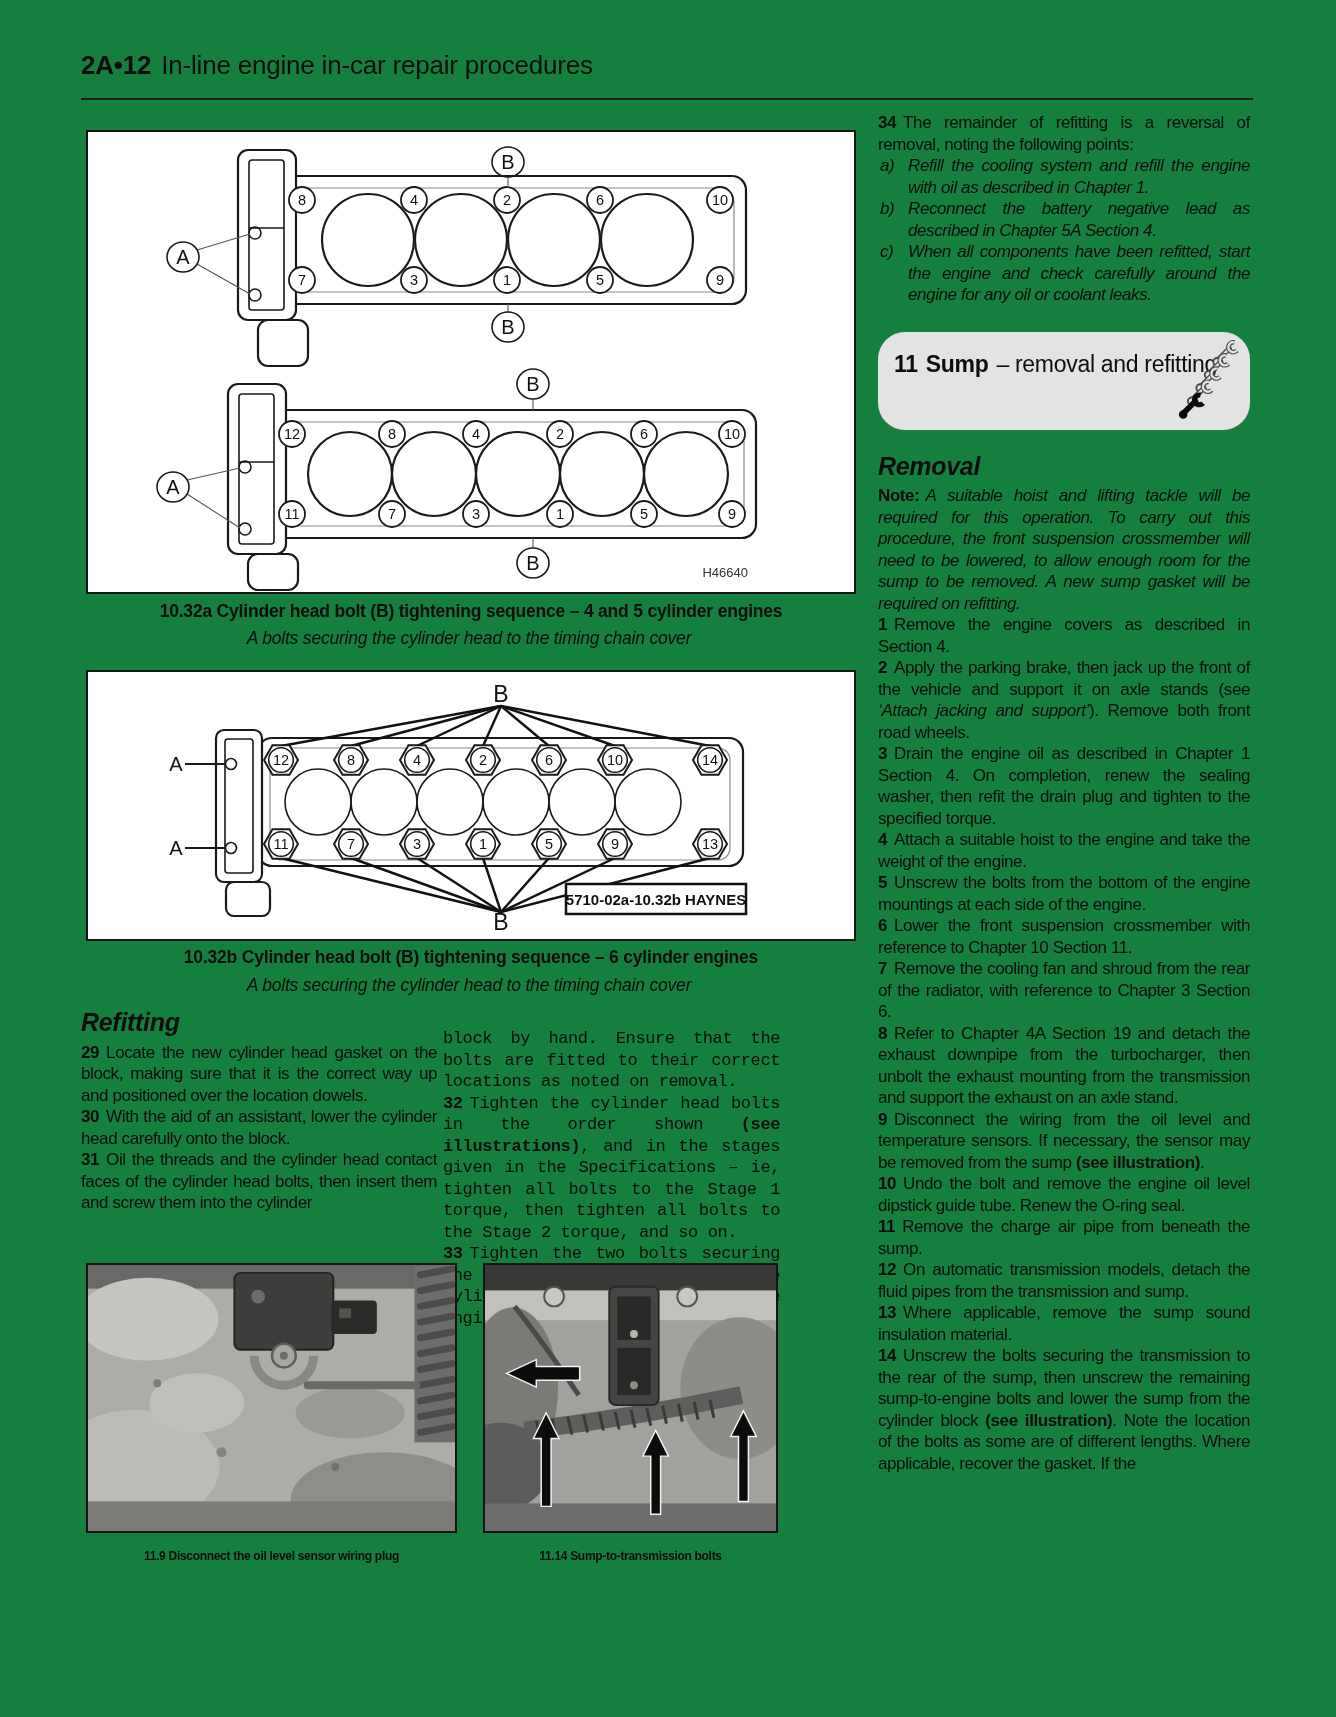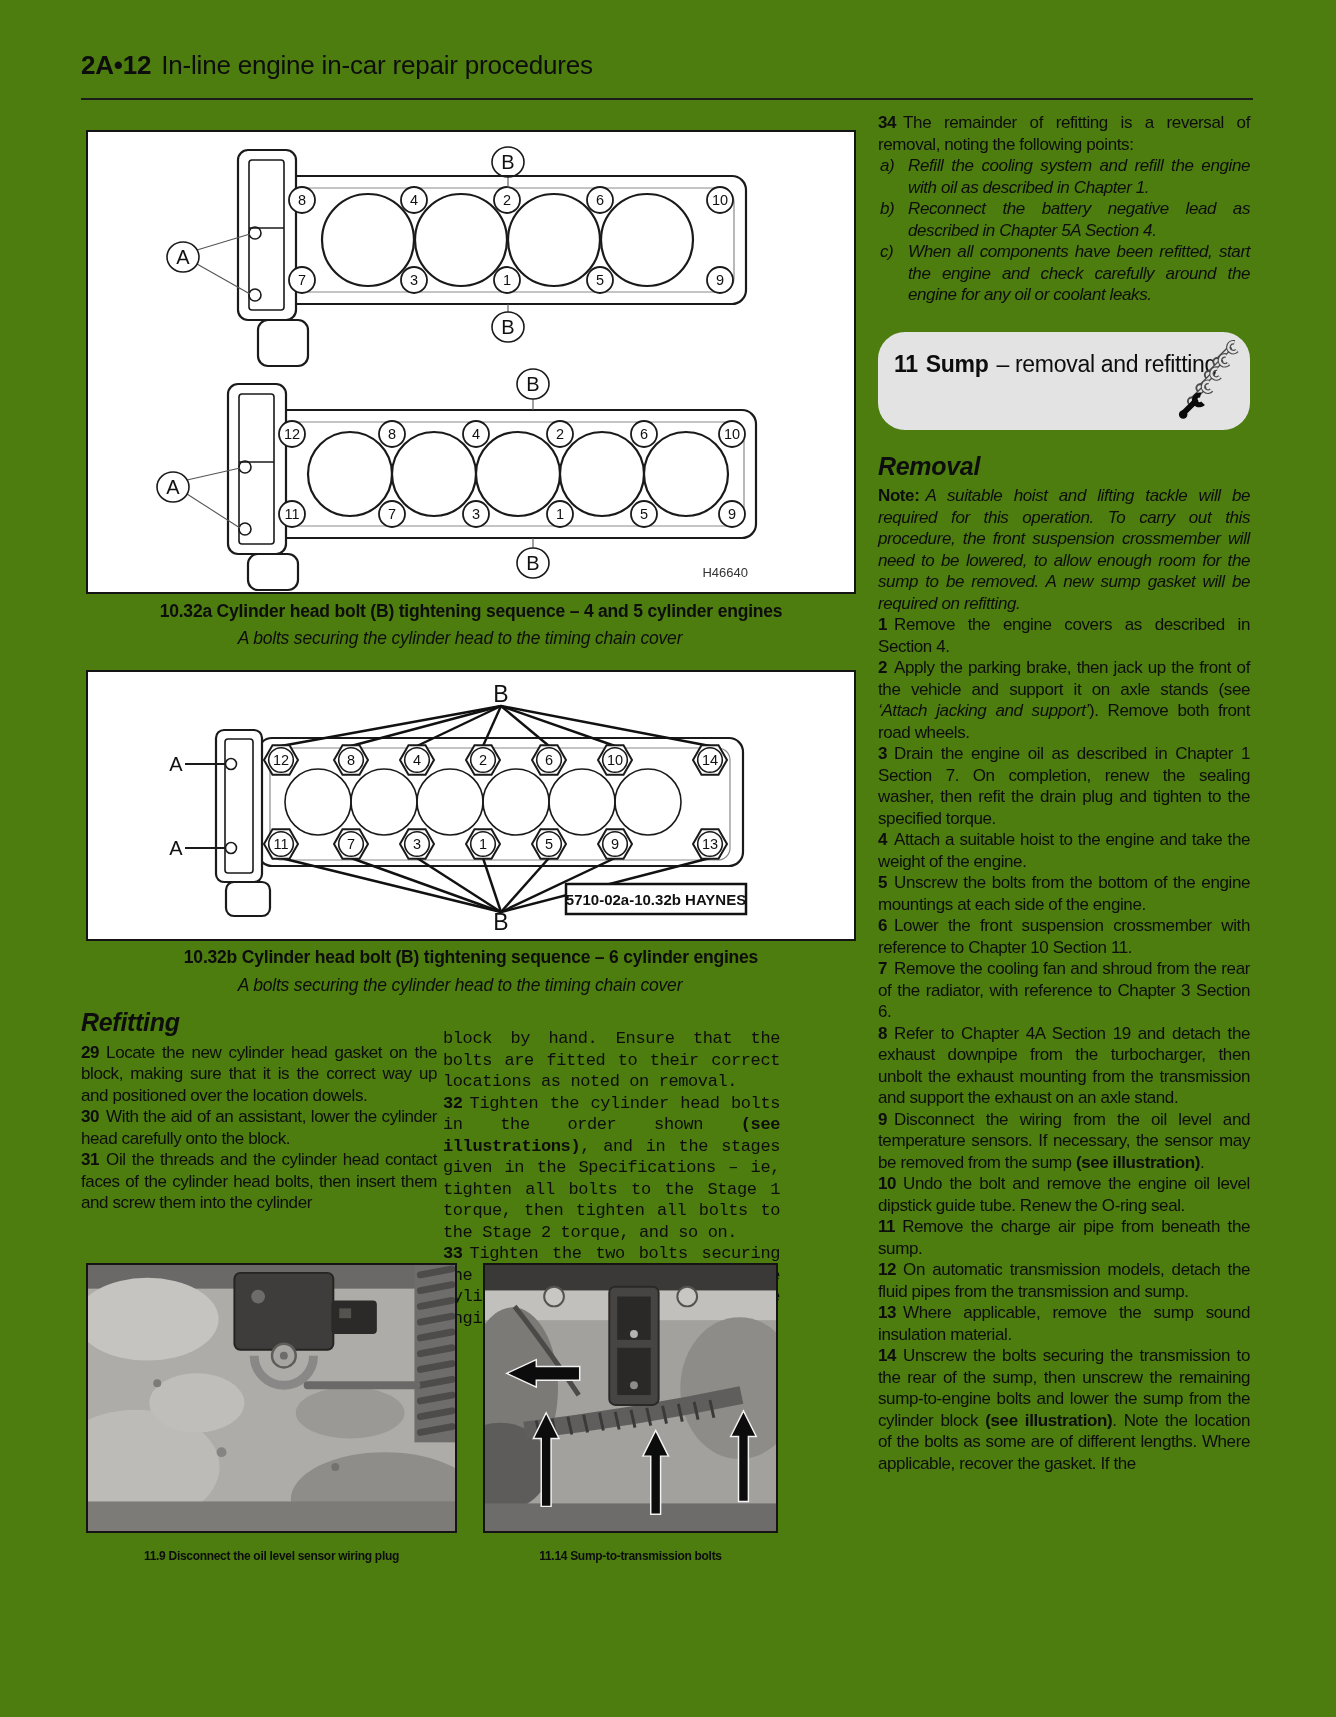--- a/index.html
+++ b/index.html
@@ -1,29 +1,29 @@
 <!DOCTYPE html>
 <html><head>
 <meta charset="utf-8">
 <style>
   html,body{margin:0;padding:0;background:#fff;}
-  .page{position:relative;width:1336px;height:1717px;background:#4d7c0f;
+  .page{position:relative;width:1336px;height:1717px;background:#15803d;
         font-family:"Liberation Sans",sans-serif;color:#0d0d0d;overflow:hidden;}
   
   .hdr{position:absolute;left:81px;top:50px;font-size:26px;letter-spacing:-0.2px;}
   .hdr .num{font-weight:bold;margin-right:10px;}
   .rule{position:absolute;left:81px;top:98px;width:1172px;height:2px;background:#1c1c1c;}
   
   .figbox{position:absolute;border:2px solid #141414;background:#fff;box-sizing:border-box;}
   #figbox1{left:86px;top:130px;width:770px;height:464px;}
   #figbox2{left:86px;top:670px;width:770px;height:271px;}
   .figbox svg{display:block;width:100%;height:100%;}
   .figcap{position:absolute;left:86px;width:770px;text-align:center;font-weight:bold;
           font-size:17.5px;letter-spacing:-0.2px;}
-  .figsub{position:absolute;left:75px;width:770px;text-align:center;font-style:italic;
+  .figsub{position:absolute;left:84px;width:770px;text-align:center;font-style:italic;
           font-size:17.5px;letter-spacing:-0.2px;}
   #cap1{top:601px;} #sub1{top:628px;}
   #cap2{top:947px;} #sub2{top:975px;}
   
   .col{position:absolute;text-align:justify;font-size:17px;line-height:21.5px;
        letter-spacing:-0.4px;}
   #col-left{left:81px;top:1012px;width:356px;}
   #col-mid{left:443px;top:1028px;width:337px;font-family:Liberation Mono, monospace;}
   #col-right{left:878px;top:112px;width:372px;}
   .para{margin:0;}
@@ -317,21 +317,21 @@
       </svg>
     </div>
 
     <h3 class="subhead">Removal</h3>
     <p class="para">
       <span class="note-label">Note:</span><span class="i">A suitable hoist and lifting tackle will be required for this operation. To carry out this procedure, the front suspension crossmember will need to be lowered, to allow enough room for the sump to be removed. A new sump gasket will be required on refitting.</span>
     </p>
     <div id="removal-steps">
         <p class="para"><span class="pnum">1</span><span>Remove the engine covers as described in Section 4.</span></p>
         <p class="para"><span class="pnum">2</span><span>Apply the parking brake, then jack up the front of the vehicle and support it on axle stands (see </span><span class="i">‘Attach jacking and support’</span><span>). Remove both front road wheels.</span></p>
-        <p class="para"><span class="pnum">3</span><span>Drain the engine oil as described in Chapter 1 Section 7. On completion, renew the sealing washer, then refit the drain plug and tighten to the specified torque.</span></p>
+        <p class="para"><span class="pnum">3</span><span>Drain the engine oil as described in Chapter 1 Section 4. On completion, renew the sealing washer, then refit the drain plug and tighten to the specified torque.</span></p>
         <p class="para"><span class="pnum">4</span><span>Attach a suitable hoist to the engine and take the weight of the engine.</span></p>
         <p class="para"><span class="pnum">5</span><span>Unscrew the bolts from the bottom of the engine mountings at each side of the engine.</span></p>
         <p class="para"><span class="pnum">6</span><span>Lower the front suspension crossmember with reference to Chapter 10 Section 11.</span></p>
         <p class="para"><span class="pnum">7</span><span>Remove the cooling fan and shroud from the rear of the radiator, with reference to Chapter 3 Section 6.</span></p>
         <p class="para"><span class="pnum">8</span><span>Refer to Chapter 4A Section 19 and detach the exhaust downpipe from the turbocharger, then unbolt the exhaust mounting from the transmission and support the exhaust on an axle stand.</span></p>
         <p class="para"><span class="pnum">9</span><span>Disconnect the wiring from the oil level and temperature sensors. If necessary, the sensor may be removed from the sump </span><span class="b">(see illustration)</span><span>.</span></p>
         <p class="para"><span class="pnum">10</span><span>Undo the bolt and remove the engine oil level dipstick guide tube. Renew the O-ring seal.</span></p>
         <p class="para"><span class="pnum">11</span><span>Remove the charge air pipe from beneath the sump.</span></p>
         <p class="para"><span class="pnum">12</span><span>On automatic transmission models, detach the fluid pipes from the transmission and sump.</span></p>
         <p class="para"><span class="pnum">13</span><span>Where applicable, remove the sump sound insulation material.</span></p>

